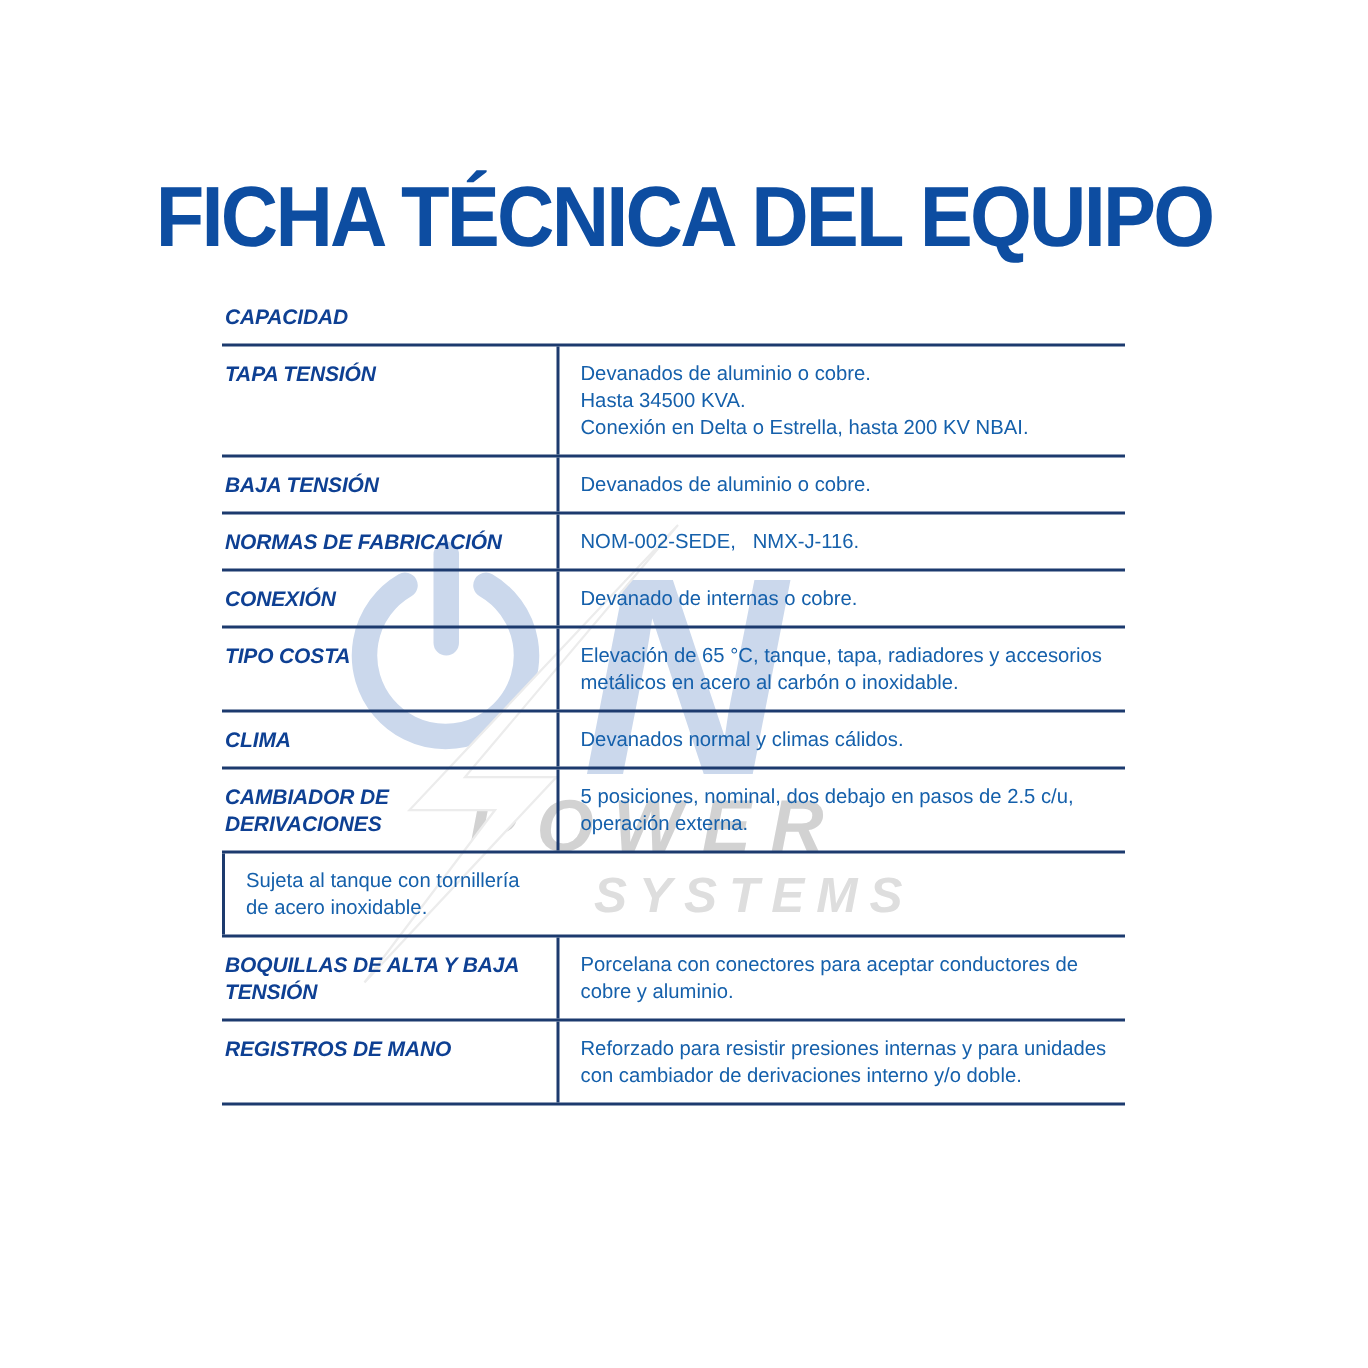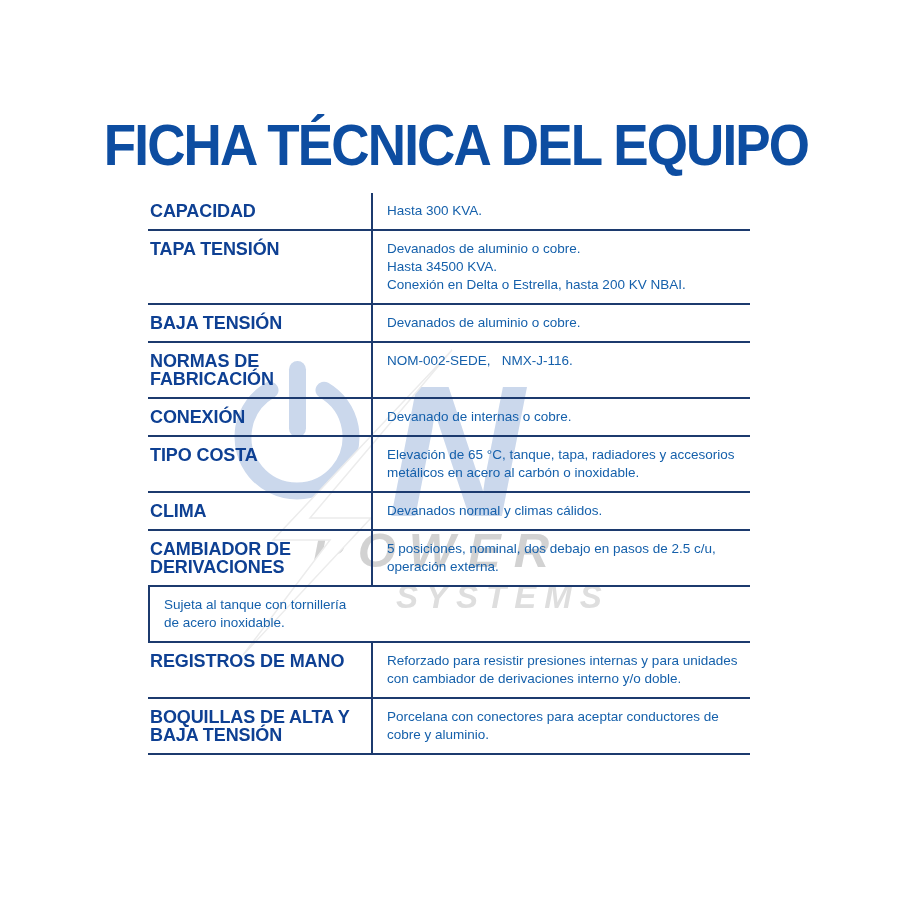--- a/index.html
+++ b/index.html
@@ -21,22 +21,23 @@
   
   .spec-table{
     position:absolute;left:148px;top:193px;width:602px;z-index:1;
   }
   .spec-row{
     display:grid;grid-template-columns:223px 1fr;
     border-bottom:2px solid #1c3a6e;
   }
   .spec-label{
     padding:9px 8px 9px 2px;
-    font-size:18px;font-weight:bold;line-height:18px;letter-spacing:-.1px;
+    font-size:14px;font-weight:bold;line-height:18px;letter-spacing:-.1px;
     color:#0e4093;
+    font-style:italic;
   }
   .spec-value{
     border-left:2px solid #1c3a6e;
     padding:9px 8px 9px 14px;
     font-size:13.5px;line-height:18px;
     color:#1560ab;
     white-space:pre-line;
   }
 </style>
 </head>
@@ -56,21 +57,20 @@
 
   <polygon points="452,350 310,518 371,518 243,655 330,540 273,540" fill="#ffffff" stroke="#ececec" stroke-width="1.5"></polygon>
 </svg>
 
 <h1 class="page-title">FICHA TÉCNICA DEL EQUIPO</h1>
 
 <div class="spec-table">
 
   <div class="spec-row">
     <div class="spec-label">CAPACIDAD</div>
-    <div class="spec-value">Hasta 300 KVA.</div>
   </div>
 
   <div class="spec-row">
     <div class="spec-label">TAPA TENSIÓN</div>
     <div class="spec-value">Devanados de aluminio o cobre.
 Hasta 34500 KVA.
 Conexión en Delta o Estrella, hasta 200 KV NBAI.</div>
   </div>
 
   <div class="spec-row">
@@ -103,23 +103,23 @@
     <div class="spec-label">CAMBIADOR DE DERIVACIONES</div>
     <div class="spec-value">5 posiciones, nominal, dos debajo en pasos de 2.5 c/u, operación externa.</div>
   </div>
 
   <div class="spec-row">
     <div class="spec-value">Sujeta al tanque con tornillería de acero inoxidable.</div>
   </div>
 
 
   <div class="spec-row">
-    <div class="spec-label">REGISTROS DE MANO</div>
-    <div class="spec-value">Reforzado para resistir presiones internas y para unidades con cambiador de derivaciones interno y/o doble.</div>
+    <div class="spec-label">BOQUILLAS DE ALTA Y BAJA TENSIÓN</div>
+    <div class="spec-value">Porcelana con conectores para aceptar conductores de cobre y aluminio.</div>
   </div>
 
   <div class="spec-row">
-    <div class="spec-label">BOQUILLAS DE ALTA Y BAJA TENSIÓN</div>
-    <div class="spec-value">Porcelana con conectores para aceptar conductores de cobre y aluminio.</div>
+    <div class="spec-label">REGISTROS DE MANO</div>
+    <div class="spec-value">Reforzado para resistir presiones internas y para unidades con cambiador de derivaciones interno y/o doble.</div>
   </div>
 
 
 </div>
 
 </body></html>

